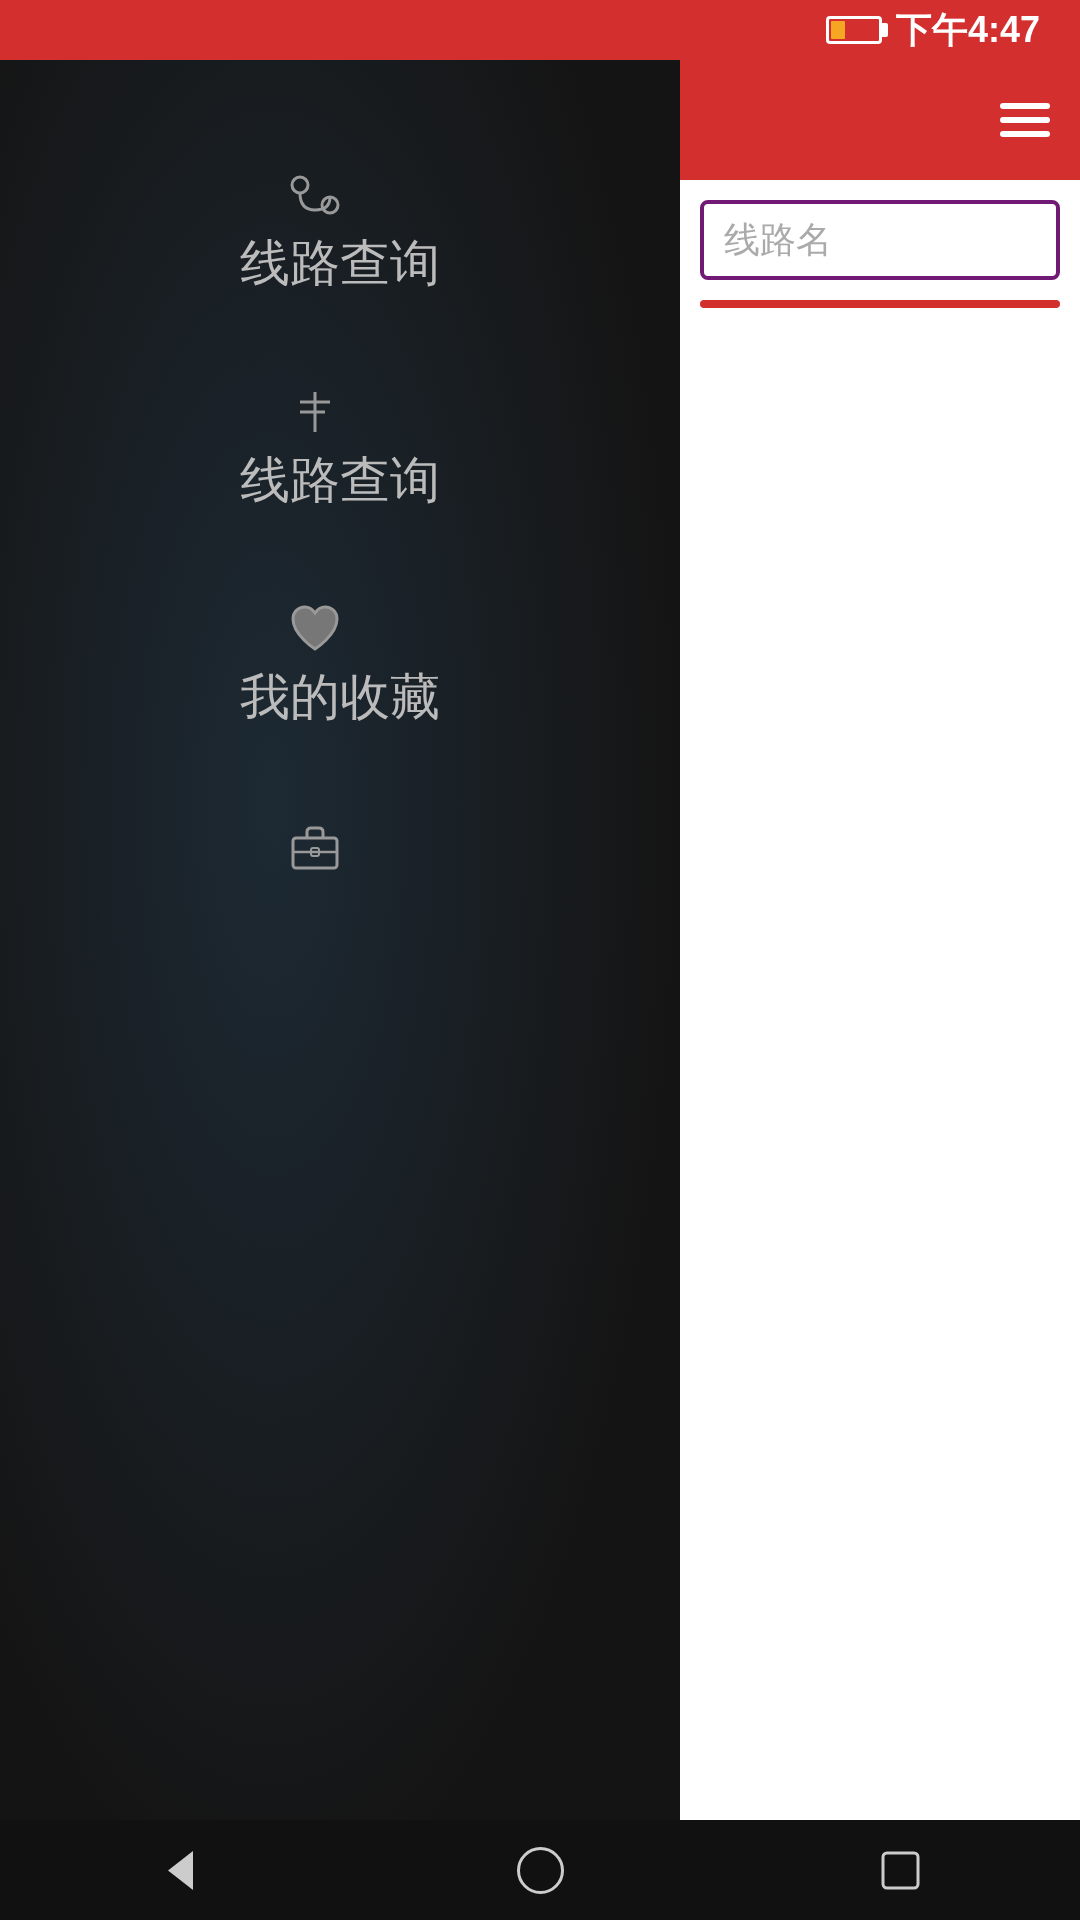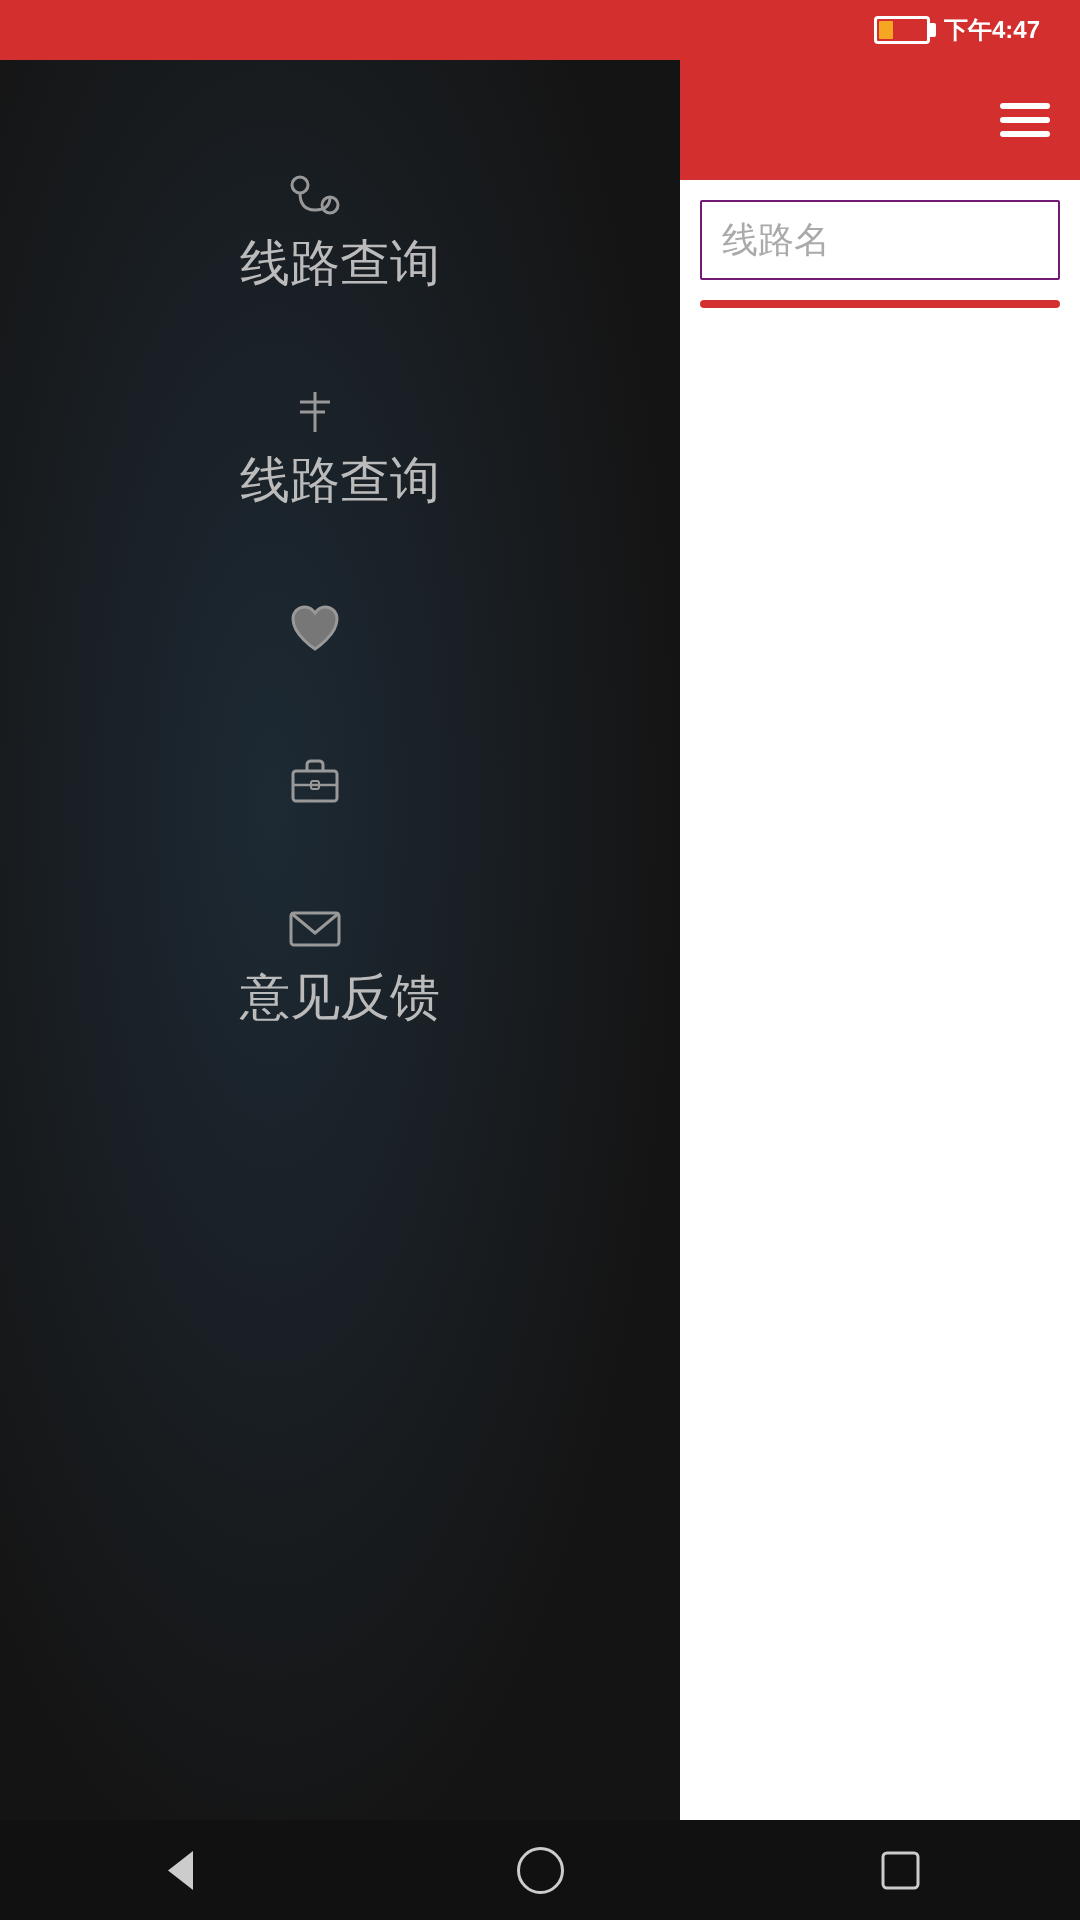--- a/index.html
+++ b/index.html
@@ -24,21 +24,21 @@
       background: #d32f2f;
       display: flex;
       align-items: center;
       justify-content: flex-end;
       padding-right: 40px;
       z-index: 30;
     }
 
     .status-bar-time {
       color: white;
-      font-size: 24px;
+      font-size: 36px;
       font-weight: bold;
     }
 
     .battery-icon {
       width: 56px;
       height: 28px;
       border: 3px solid white;
       border-radius: 4px;
       position: relative;
       margin-right: 14px;
@@ -97,22 +97,22 @@
       display: block;
       width: 50px;
       height: 6px;
       background: white;
       border-radius: 3px;
     }
 
     .search-bar {
       background: white;
       margin: 20px;
-      border: 2px solid #701a75;
-      border-radius: 2px;
+      border: 4px solid #701a75;
+      border-radius: 8px;
       height: 80px;
       display: flex;
       align-items: center;
       padding: 12px 20px;
     }
 
     .search-bar-text {
       color: #aaa;
       font-size: 36px;
     }
@@ -304,42 +304,34 @@
 
 
 
 
     <li class="menu-item">
       <div class="menu-icon">
         <svg viewBox="0 0 60 60">
           <path d="M30 50 C30 50 8 36 8 20 C8 13 13 8 20 8 C24 8 28 11 30 14 C32 11 36 8 40 8 C47 8 52 13 52 20 C52 36 30 50 30 50Z" stroke="#999" stroke-width="3" fill="#777"></path>
         </svg>
       </div>
+      <span class="menu-label">我的收藏</span>
     </li>
 
     <li class="menu-item">
       <div class="menu-icon">
         <svg viewBox="0 0 60 60">
           <rect x="8" y="22" width="44" height="30" rx="3" stroke="#999" stroke-width="3"></rect>
           <path d="M22 22 L22 16 C22 13 24 12 26 12 L34 12 C36 12 38 13 38 16 L38 22" stroke="#999" stroke-width="3"></path>
           <line x1="8" y1="36" x2="52" y2="36" stroke="#999" stroke-width="2.5"></line>
           <rect x="26" y="32" width="8" height="8" rx="2" stroke="#999" stroke-width="2"></rect>
         </svg>
       </div>
     </li>
 
-    <li class="menu-item">
-      <div class="menu-icon">
-        <svg viewBox="0 0 60 60">
-          <rect x="6" y="14" width="48" height="32" rx="3" stroke="#999" stroke-width="3"></rect>
-          <polyline points="6,14 30,34 54,14" stroke="#999" stroke-width="3"></polyline>
-        </svg>
-      </div>
-      <span class="menu-label">意见反馈</span>
-    </li>
 
   </ul>
 
   <div class="version-bar">
     <span class="version-text">版本号：2.5</span>
     <span class="version-text">线路公</span>
   </div>
 </div>
 
 <div class="nav-bar">

